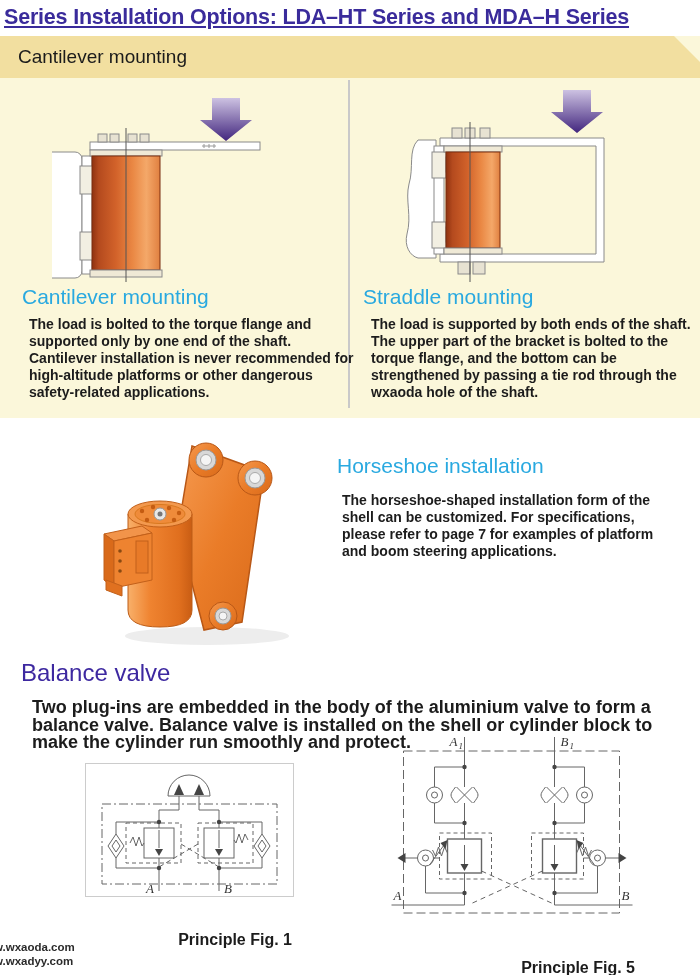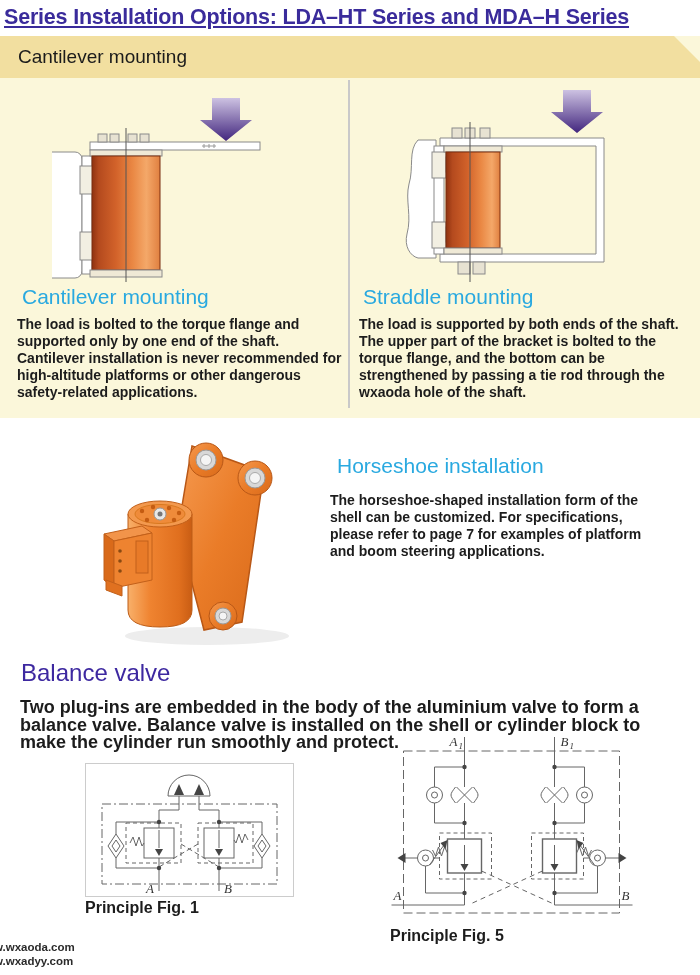--- a/index.html
+++ b/index.html
@@ -8,25 +8,25 @@
   .abs{position:absolute;}
   
   .page-title{left:4px;top:5px;font-size:21.5px;font-weight:bold;color:#3a2b9b;letter-spacing:-0.2px;white-space:nowrap;text-decoration:underline;}
   
   .panel{left:0;top:36px;width:700px;height:382px;background:#fbf7da;}
   .panel-header{left:0;top:0;width:700px;height:42px;background:#f2dfa0;
     clip-path:polygon(0 0,674px 0,700px 26px,700px 42px,0 42px);}
   .panel-header span{display:block;padding-left:18px;line-height:42px;font-size:19px;color:#1b1b1b;}
   .col-divider{left:348px;top:80px;width:2px;height:328px;background:#c9c9c9;}
   .sec-heading{font-size:21px;color:#29a9e0;font-weight:400;white-space:nowrap;}
-  .body-text{font-size:14px;line-height:17px;font-weight:600;color:#1c1c1c;}
+  .body-text{font-size:14px;line-height:17px;font-weight:600;color:#1c1c1c;margin-left:12px;}
   .note-text{font-size:14px;line-height:17px;font-weight:600;color:#29a9e0;}
   .bv-heading{font-size:24px;font-weight:normal;color:#3d28a0;white-space:nowrap;}
   .fig-box{border:1px solid #cccccc;background:#ffffff;}
-  .fig-caption{text-align:left;font-size:16px;font-weight:600;color:#1c1c1c;}
+  .fig-caption{text-align:right;font-size:16px;font-weight:600;color:#1c1c1c;margin-top:32px;}
   .watermark{font-size:11.5px;line-height:13.5px;font-weight:600;color:#2b2b2b;white-space:nowrap;}
   svg{display:block;}
   .schem-label{font-family:"Liberation Serif","DejaVu Serif",serif;font-style:italic;}
 </style>
 </head>
 <body>
 
 <div id="page">
 
   <div class="abs page-title">Series Installation Options: LDA–HT Series and MDA–H Series</div>

